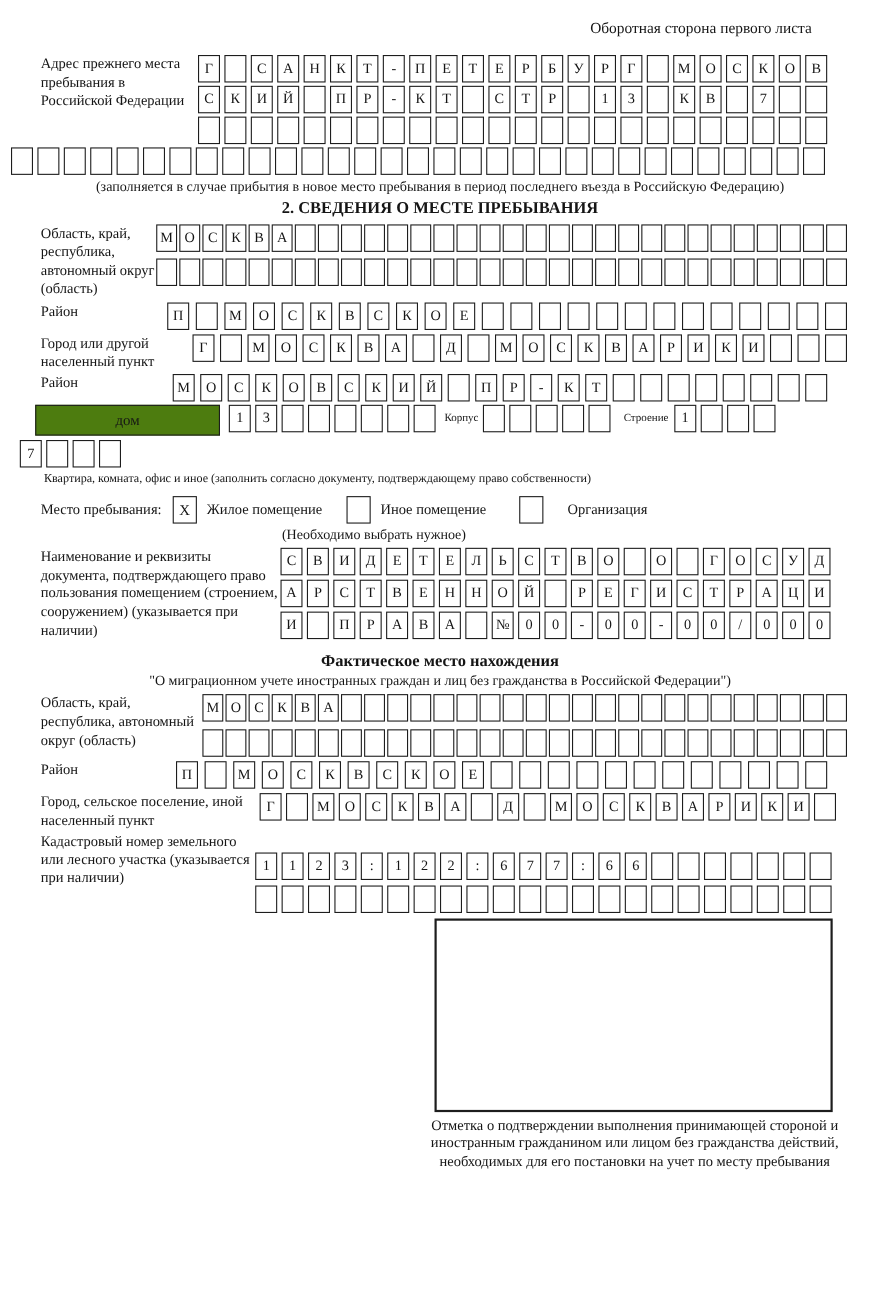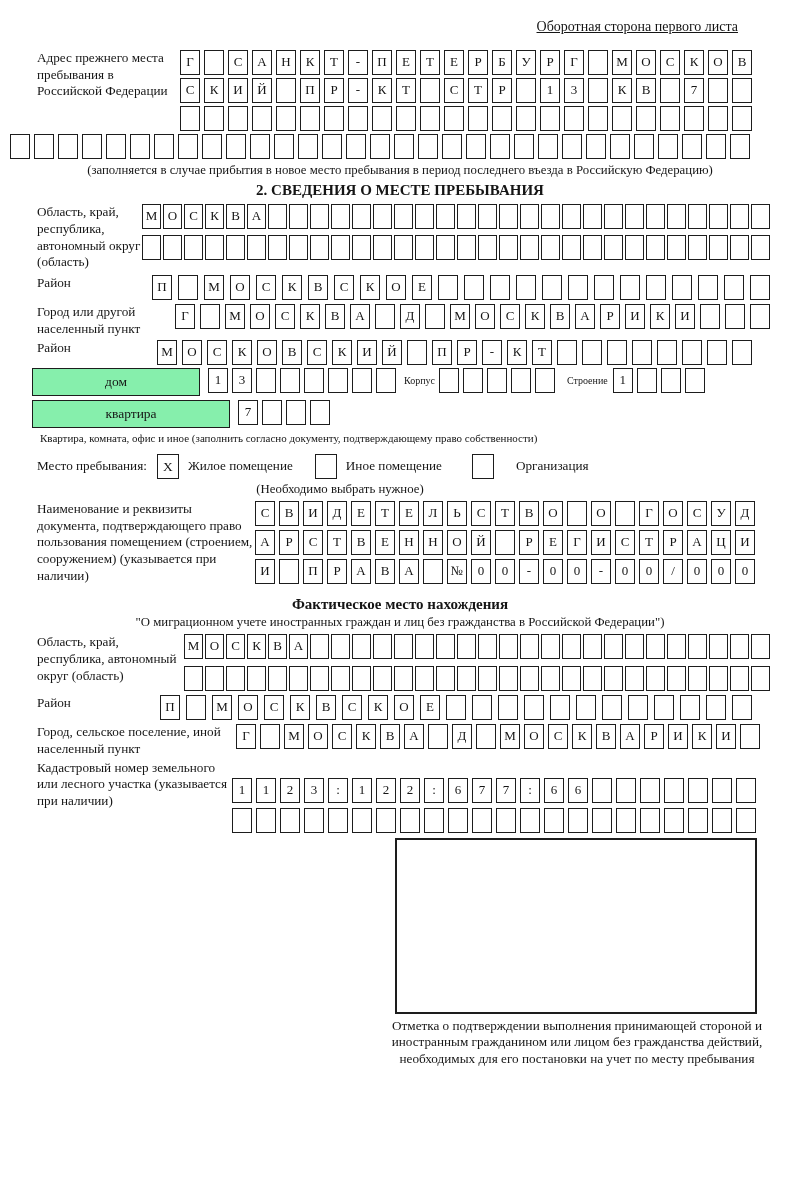--- a/index.html
+++ b/index.html
@@ -1,36 +1,36 @@
 <!DOCTYPE html>
 <html><head>
 <meta charset="utf-8">
 <style>
   html,body{margin:0;padding:0;background:#fff;}
   .page{
     width:800px;height:1180px;box-sizing:border-box;overflow:hidden;
     padding:18px 10px 0 10px;background:#fff;color:#151515;
     font-family:"Liberation Serif","DejaVu Serif",serif;font-size:13.2px;line-height:1.27;
   }
-  .hdr-note{text-align:right;padding-right:52px;font-size:14px;text-decoration:underline;}
+  .hdr-note{text-align:right;padding-right:52px;font-size:14px;}
   .field{display:flex;align-items:flex-start;}
   .lbl{margin-left:27px;flex:0 0 auto;}
   .stack{display:flex;flex-direction:column;gap:3px;}
   .row{display:flex;gap:4px;}
   .row.g5{gap:5px;}
   .row.g6{gap:6px;}
   .row.tight{gap:2px;}
   .cell{
     flex:0 0 20px;width:20px;height:25px;box-sizing:border-box;border:1.6px solid #1d1d1d;
     display:inline-flex;align-items:center;justify-content:center;
     font-size:13px;background:#fff;
   }
   .row.tight .cell{flex-basis:19px;width:19px;}
   .bigbox{
-    box-sizing:border-box;height:28px;border:1.8px solid #1d1d1d;background:#86efac;
+    box-sizing:border-box;height:28px;border:1.8px solid #1d1d1d;background:#4d7c0f;
     display:flex;align-items:center;justify-content:center;font-size:13.5px;
   }
   .caption{text-align:center;font-size:12.8px;}
   .h-bold{text-align:center;font-weight:bold;font-size:15px;}
   .chk{
     flex:0 0 22px;width:22px;height:25px;box-sizing:border-box;border:1.7px solid #1d1d1d;
     display:inline-flex;align-items:center;justify-content:center;font-size:13.5px;background:#fff;
   }
   .mesto-row{display:flex;align-items:center;margin-top:8px;}
   .stamp-box{
@@ -356,21 +356,20 @@
     <div class="inline-lbl" style="margin-left:12px;">Строение</div>
     <div class="row" style="margin-left:5px;">
         <span class="cell">1</span>
         <span class="cell"></span>
         <span class="cell"></span>
         <span class="cell"></span>
       </div>
   </div>
 
   <div class="field mt4">
-    <div class="bigbox" style="margin-left:22px;width:198px;">квартира</div>
     <div class="row" style="margin-left:8px;">
         <span class="cell">7</span>
         <span class="cell"></span>
         <span class="cell"></span>
         <span class="cell"></span>
       </div>
   </div>
   <div class="mt4" style="margin-left:30px;font-size:11px;">Квартира, комната, офис и иное (заполнить согласно документу, подтверждающему право собственности)</div>
 
   <div class="mesto-row">

